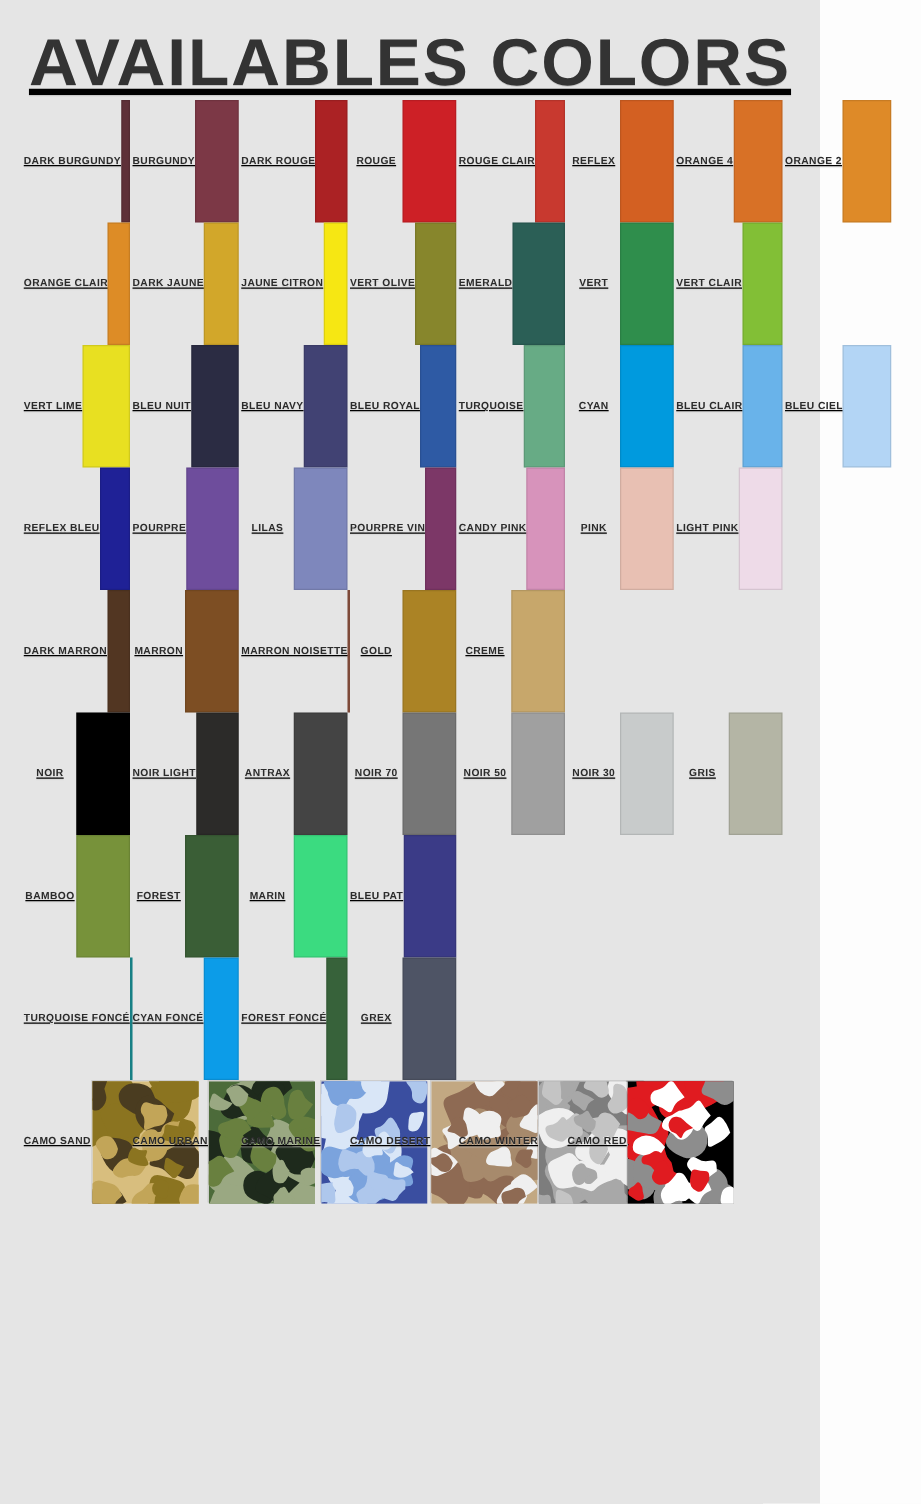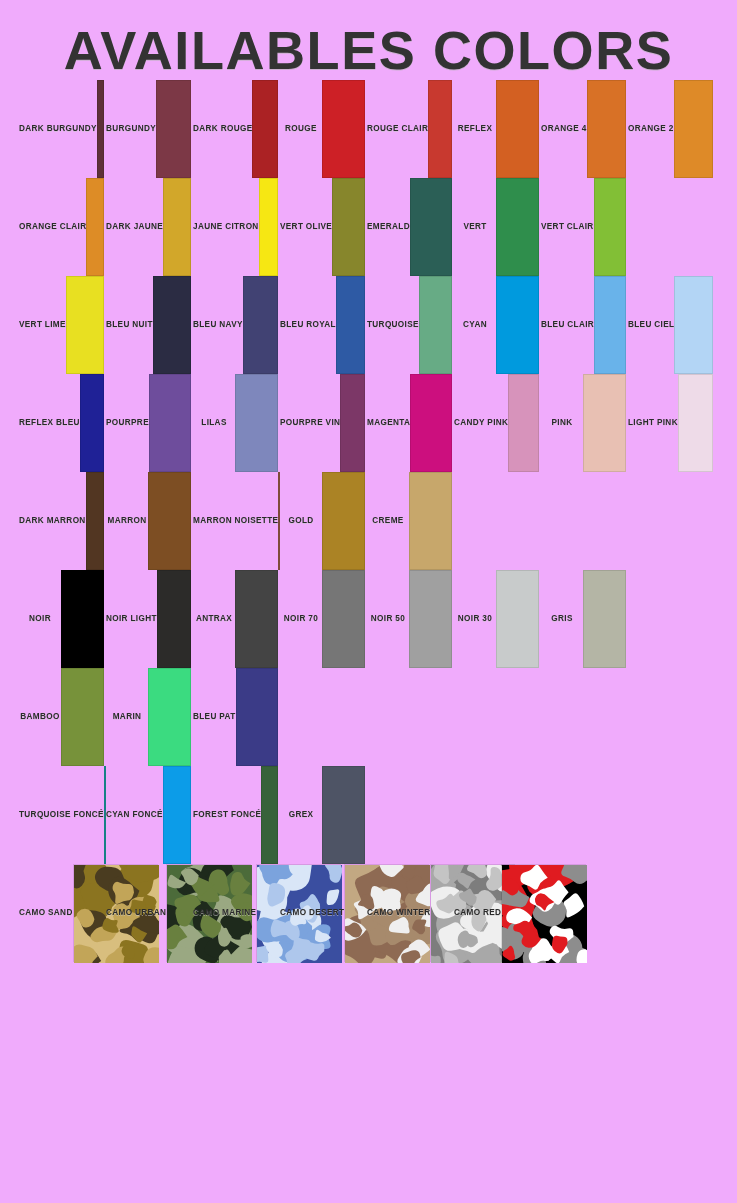--- a/index.html
+++ b/index.html
@@ -9,24 +9,25 @@
   }
   body {
     width: 737px;
     height: 1203px;
     font-family: "Liberation Sans", sans-serif;
     background: #fdfdfd;
     position: relative;
     overflow: hidden;
   }
   #page {
-    width: 737px;
+    width: 656px;
     height: 1203px;
     position: relative;
-    background: #f0abfc;
+    background: #e5e5e5;
+    text-decoration: underline;
   }
   .title {
     text-align: center;
     font-family: "Liberation Sans", sans-serif;
     font-weight: bold;
     font-size: 53px;
     letter-spacing: 1.5px;
     color: #333333;
     margin: 0;
     padding-top: 22px;
@@ -196,24 +197,20 @@
         </div>
         <div class="cell">
           <div class="swatch-label">LILAS</div>
           <div class="swatch bordered" style="background: rgb(126, 135, 188);"></div>
         </div>
         <div class="cell">
           <div class="swatch-label">POURPRE VIN</div>
           <div class="swatch bordered" style="background: rgb(124, 55, 103);"></div>
         </div>
         <div class="cell">
-          <div class="swatch-label">MAGENTA</div>
-          <div class="swatch bordered" style="background: rgb(204, 15, 126);"></div>
-        </div>
-        <div class="cell">
           <div class="swatch-label">CANDY PINK</div>
           <div class="swatch bordered" style="background: rgb(215, 147, 187);"></div>
         </div>
         <div class="cell">
           <div class="swatch-label">PINK</div>
           <div class="swatch bordered" style="background: rgb(232, 192, 179);"></div>
         </div>
         <div class="cell">
           <div class="swatch-label">LIGHT PINK</div>
           <div class="swatch bordered" style="background: rgb(238, 219, 232);"></div>
@@ -272,20 +269,24 @@
         <div class="cell">
           <div class="swatch-label">GRIS</div>
           <div class="swatch bordered" style="background: rgb(180, 181, 165);"></div>
         </div>
         <div class="spacer-cell"></div>
       </div>
       <div class="row">
         <div class="cell">
           <div class="swatch-label">BAMBOO</div>
           <div class="swatch bordered" style="background: rgb(119, 146, 58);"></div>
+        </div>
+        <div class="cell">
+          <div class="swatch-label">FOREST</div>
+          <div class="swatch bordered" style="background: rgb(58, 94, 54);"></div>
         </div>
         <div class="cell">
           <div class="swatch-label">MARIN</div>
           <div class="swatch bordered" style="background: rgb(59, 219, 128);"></div>
         </div>
         <div class="cell">
           <div class="swatch-label">BLEU PAT</div>
           <div class="swatch bordered" style="background: rgb(59, 59, 135);"></div>
         </div>
         <div class="spacer-cell"></div>

